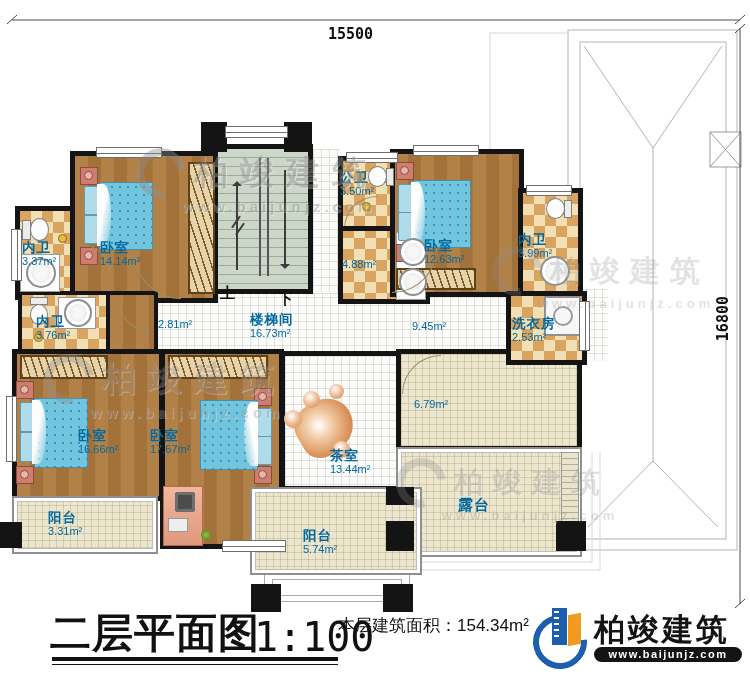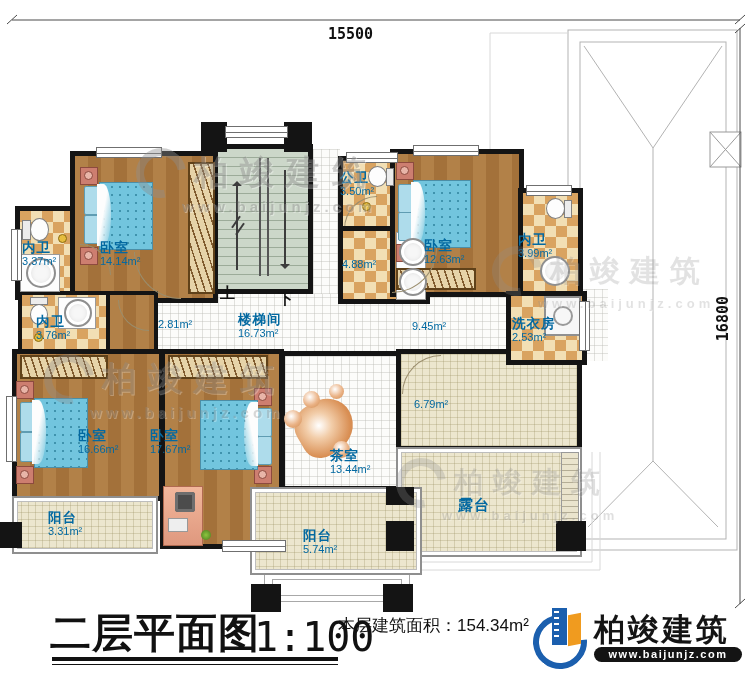--- a/index.html
+++ b/index.html
@@ -291,21 +291,21 @@
     <span class="nm">卧室</span>
       <span class="ar">12.63m²</span>
     </div>
   <div class="lbl" style="left:518px;top:232px;width:56px;">
     <span class="nm">内卫</span>
       <span class="ar">3.99m²</span>
     </div>
   <div class="lbl" style="left:158px;top:318px;width:44px;">
     <span class="ar">2.81m²</span>
     </div>
-  <div class="lbl" style="left:238px;top:312px;width:80px;">
+  <div class="lbl" style="left:250px;top:312px;width:80px;">
     <span class="nm">楼梯间</span>
       <span class="ar">16.73m²</span>
     </div>
   <div class="lbl" style="left:412px;top:320px;width:48px;">
     <span class="ar">9.45m²</span>
     </div>
   <div class="lbl" style="left:36px;top:314px;width:60px;">
     <span class="nm">内卫</span>
       <span class="ar">3.76m²</span>
     </div>

